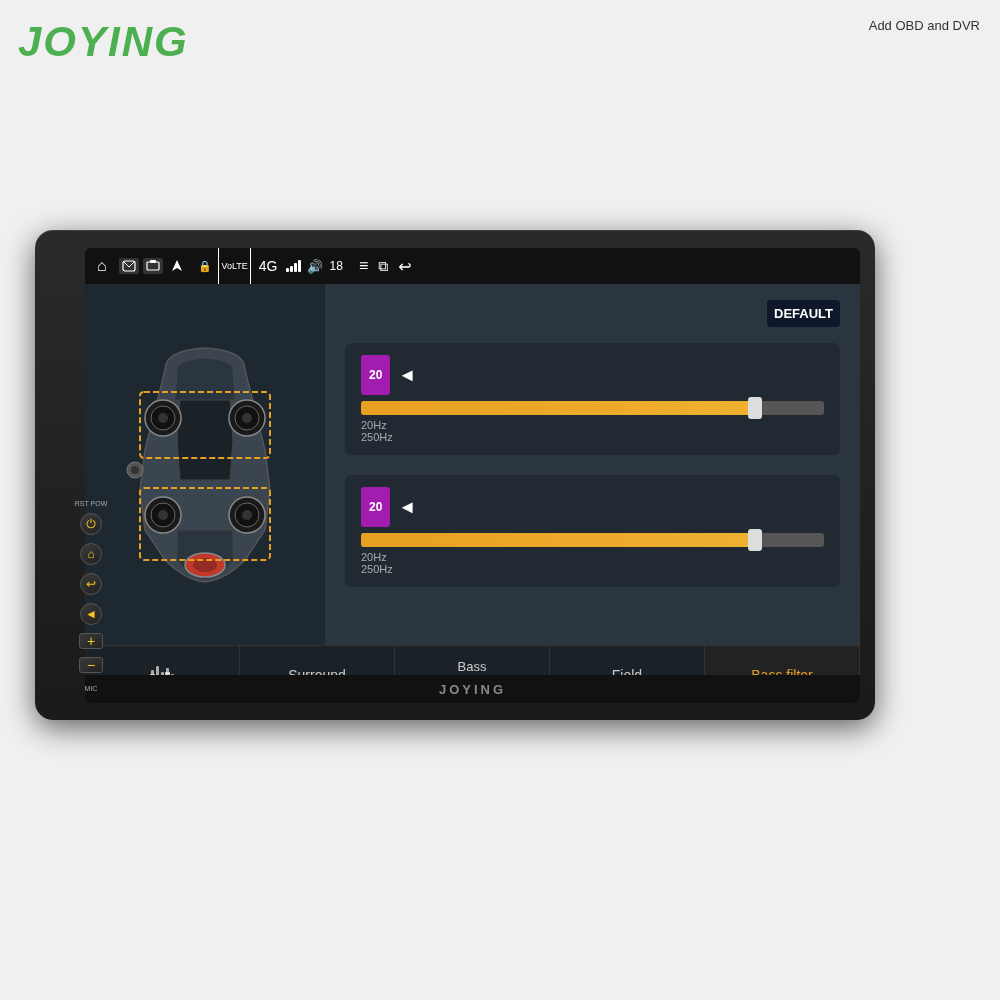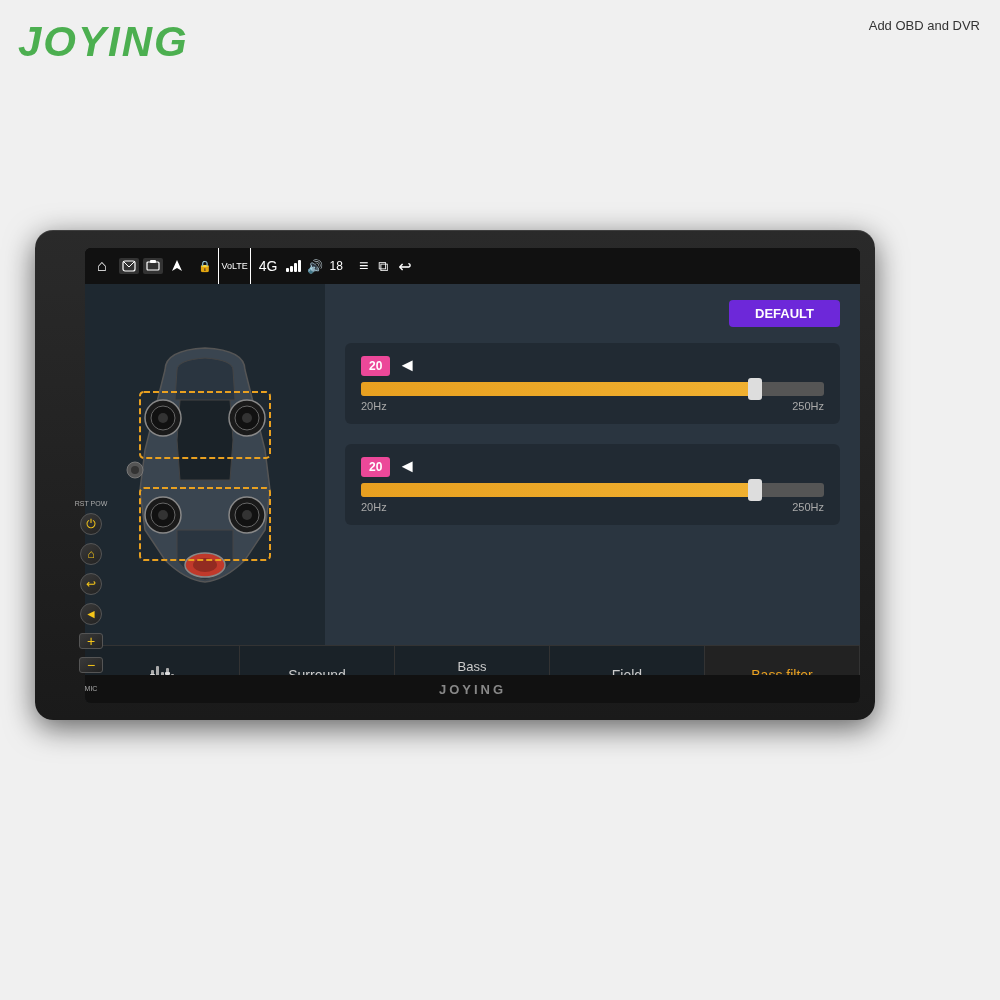--- a/index.html
+++ b/index.html
@@ -225,24 +225,24 @@
       flex: 1;
       background: #2a3540;
       padding: 16px 20px;
       display: flex;
       flex-direction: column;
       gap: 12px;
     }
 
     .default-btn {
       align-self: flex-end;
-      background: #6d28d9;
+      background: #0f172a;
       color: white;
       border: none;
-      padding: 6px 26px;
+      padding: 6px 7px;
       border-radius: 4px;
       font-size: 13px;
       cursor: pointer;
       font-weight: bold;
     }
 
     .section-title {
       color: white;
       font-size: 20px;
       text-align: center;
@@ -255,23 +255,23 @@
       padding: 12px 16px;
       margin-bottom: 8px;
     }
     .slider-label-row {
       display: flex;
       align-items: center;
       gap: 8px;
       margin-bottom: 6px;
     }
     .slider-value {
-      background: #ec4899;
-      color: white;
-      padding: 3px 8px;
+      background: #a21caf;
+      color: white;
+      padding: 13px 8px;
       border-radius: 3px;
       font-size: 12px;
       font-weight: bold;
     }
     .slider-arrow {
       font-size: 18px;
       color: white;
     }
     .slider-track {
       position: relative;
@@ -294,20 +294,21 @@
       background: #ddd;
       border-radius: 3px;
       cursor: pointer;
     }
     .slider-range-labels {
       display: flex;
       justify-content: space-between;
       margin-top: 4px;
       font-size: 11px;
       color: #aaa;
+      flex-direction: column;
     }
 
     
     .tab-bar {
       width: 100%;
       height: 58px;
       background: #1a2228;
       display: flex;
       border-top: 1px solid #333;
     }

